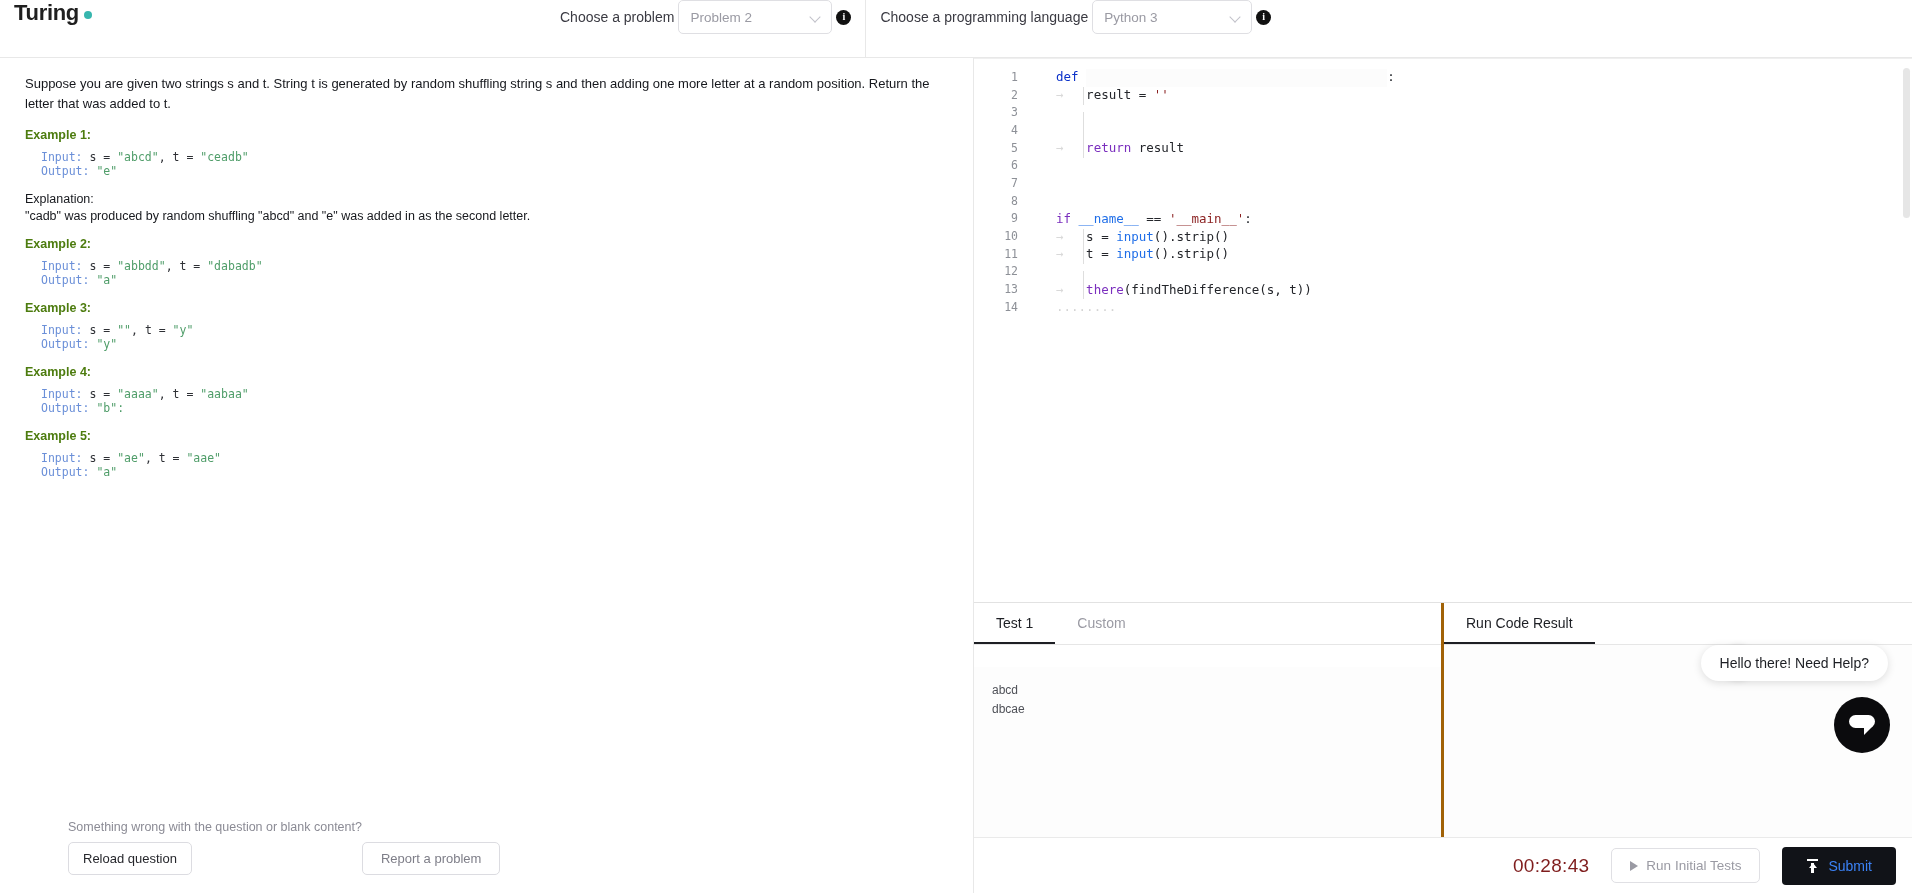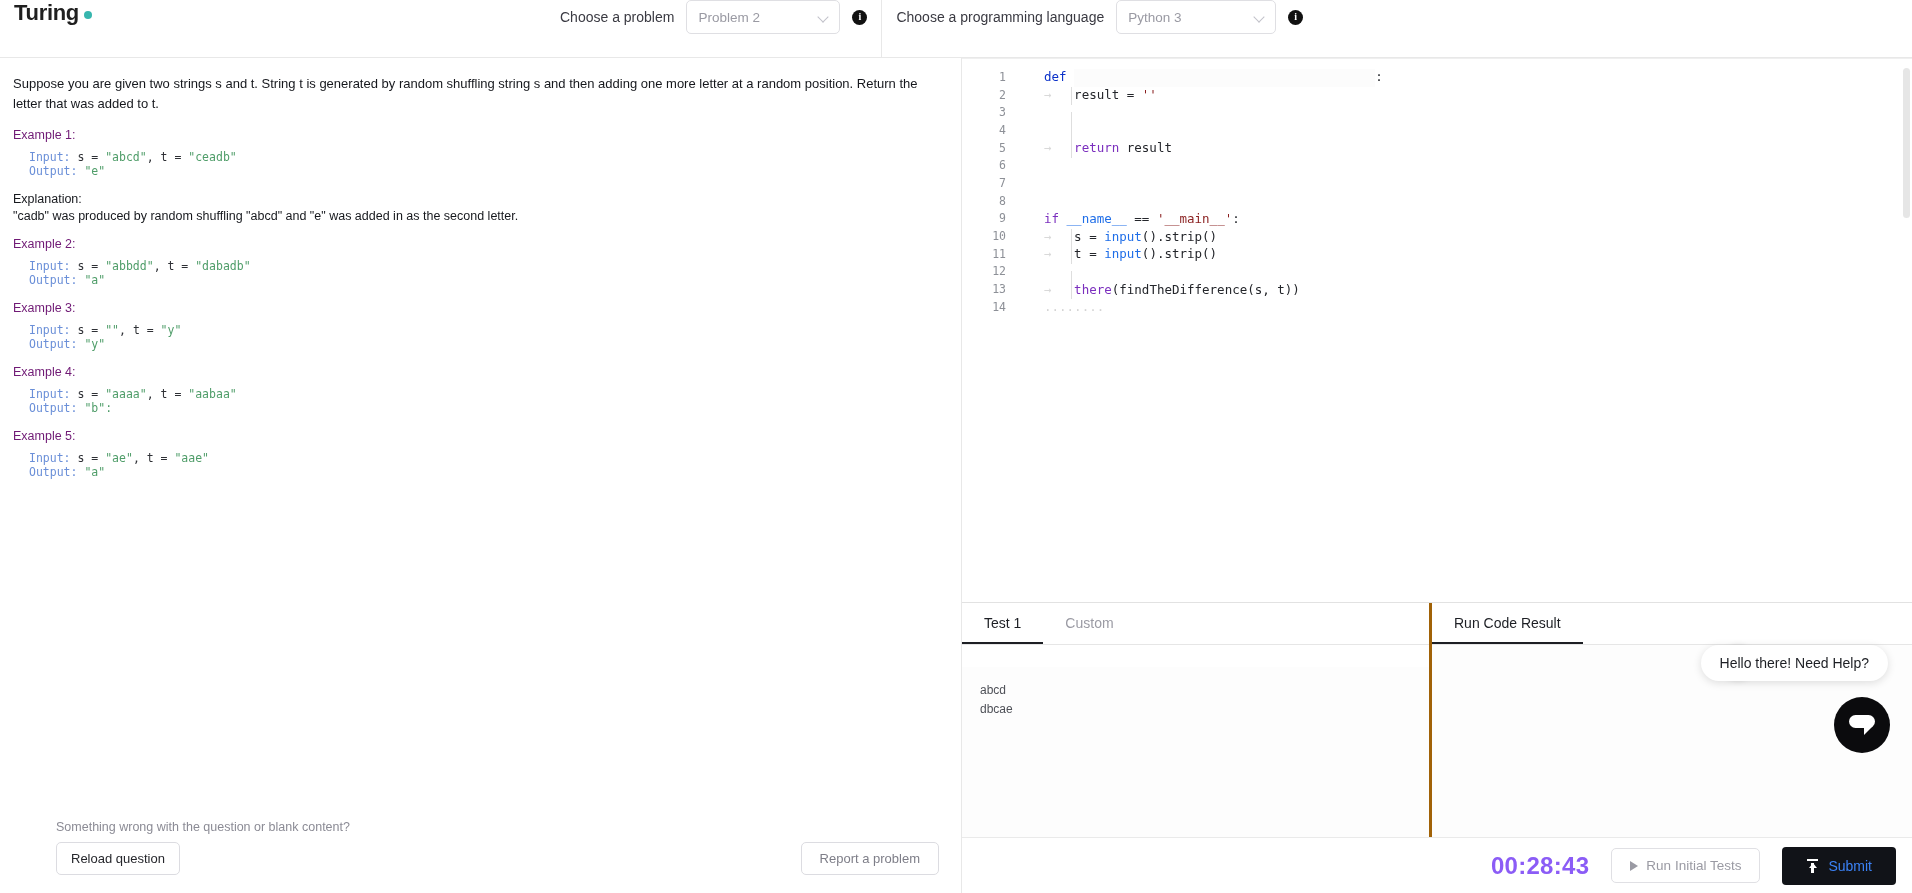--- a/index.html
+++ b/index.html
@@ -17,21 +17,21 @@
     height: 58px; min-height: 58px;
     display: flex; align-items: flex-start;
     border-bottom: 1px solid #e8e8e8;
     background: #fff;
     position: relative;
   }
   .logo-wrap { display: flex; align-items: center; padding-left: 14px; width: 560px; }
   .logo-text { font-size: 22px; font-weight: bold; color: #1f1f1f; letter-spacing: -0.3px; }
   .logo-dot { width: 8px; height: 8px; border-radius: 50%; background: #37b6ae; margin-left: 5px; margin-top: 4px; }
 
-  .ctrl-group { display: flex; align-items: center; gap: 12px; }
+  .ctrl-group { display: flex; align-items: center; gap: 4px; }
   .ctrl-label { font-size: 14px; color: #3a3a42; white-space: nowrap; }
   .select-box {
     width: 154px; height: 34px;
     border: 1px solid #dfdfe3; border-radius: 5px;
     background: #fff;
     display: flex; align-items: center; justify-content: space-between;
     padding: 0 10px 0 11px;
     font-size: 13.5px; color: #9a9aa3;
   }
   .select-box.wide { width: 160px; }
@@ -45,49 +45,49 @@
   .info-icon {
     width: 15px; height: 15px; border-radius: 50%;
     background: #111; color: #fff;
     font-size: 10px; font-weight: bold; font-family: "Liberation Serif", serif;
     display: flex; align-items: center; justify-content: center;
     line-height: 1;
   }
   .hdr-divider { width: 1px; height: 58px; background: #e8e8e8; margin: 0 0 0 14px; }
 
   
-  .body { flex: 1; display: flex; min-height: 0; }
+  .body { flex: 1; display: flex; min-height: 0; margin-left: 12px; }
 
   
   .left-pane {
     width: 962px; min-width: 962px;
     border-right: 1px solid #e8e8e8;
     display: flex; flex-direction: column;
     position: relative; background: #fff;
   }
   .problem-scroll { flex: 1; padding: 16px 22px 0 13px; overflow: hidden; }
   .p-text {
     font-size: 13px; color: #16181d; line-height: 1.55;
     margin: 0 0 14px 0; max-width: 945px;
   }
-  .ex-title { font-size: 12.5px; font-weight: normal; color: #701a75; margin: 0 0 8px 0; }
+  .ex-title { font-size: 12.5px; font-weight: bold; color: #4d7c0f; margin: 0 0 8px 0; }
   .code-block {
     font-family: "DejaVu Sans Mono", monospace;
     font-size: 11.5px; line-height: 1.22;
     padding-left: 16px; margin: 0 0 14px 0;
     white-space: pre;
   }
   .kw-io { color: #6a8fd8; }
   .plain { color: #2e3035; }
   .str { color: #4f9d69; }
   .expl-head { font-size: 12.5px; color: #16181d; margin: 0 0 3px 0; }
   .expl-body { font-size: 12.5px; color: #16181d; margin: 0 0 14px 0; }
 
   .left-footer { padding: 0 22px 18px 56px; }
-  .footer-row { display: flex; align-items: flex-end; justify-content: space-between; }
+  .footer-row { display: flex; align-items: flex-end; }
   .wrong-text { font-size: 12.5px; color: #8b8b95; margin-bottom: 8px; }
   .btn-outline {
     border: 1px solid #dcdce1; border-radius: 5px; background: #fff;
     font-size: 13px; color: #26272c; padding: 8px 14px;
     font-family: Liberation Sans, sans-serif; cursor: pointer;
   }
   .btn-report { color: #7e7e88; padding: 8px 18px; }
 
   
   .right-pane { flex: 1; display: flex; flex-direction: column; min-width: 0; }
@@ -137,21 +137,21 @@
   .io-line { font-size: 12px; color: #4e5057; line-height: 1.55; font-family: "Liberation Sans", sans-serif; }
 
   
   .bottom-bar {
     height: 56px; min-height: 56px;
     border-top: 1px solid #eaeaea;
     display: flex; align-items: center; justify-content: flex-end;
     gap: 22px; padding-right: 16px; background: #fff;
     position: relative;
   }
-  .timer { font-size: 24px; font-weight: bold; color: #8b5cf6; letter-spacing: 0.3px; }
+  .timer { font-size: 19px; font-weight: normal; color: #7f1d1d; letter-spacing: 0.3px; }
   .btn-run {
     border: 1px solid #e0e0e4; border-radius: 5px; background: #fff;
     display: flex; align-items: center; gap: 8px;
     font-size: 13.5px; color: #9a9aa3; padding: 9px 18px; cursor: pointer;
   }
   .play-tri {
     width: 0; height: 0; border-left: 8px solid #9a9aa3;
     border-top: 5px solid transparent; border-bottom: 5px solid transparent;
   }
   .btn-submit {

